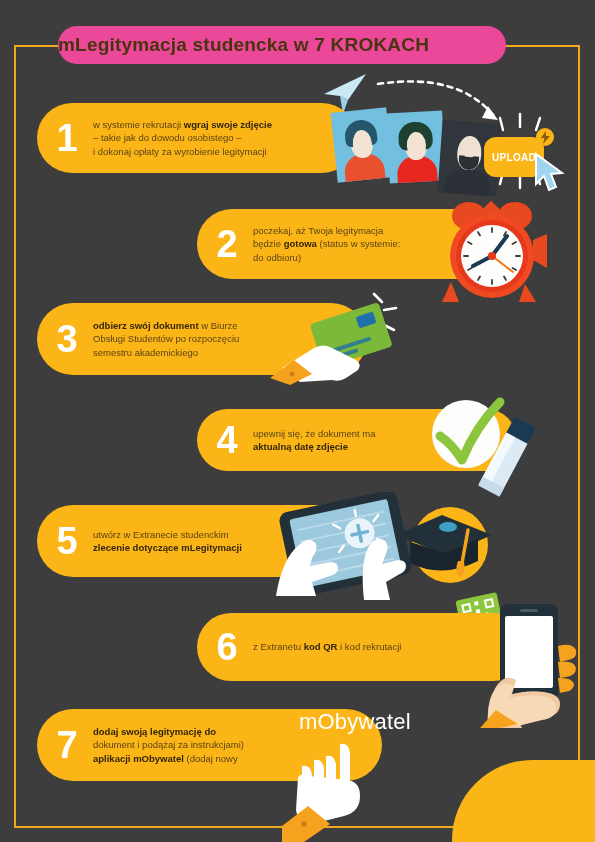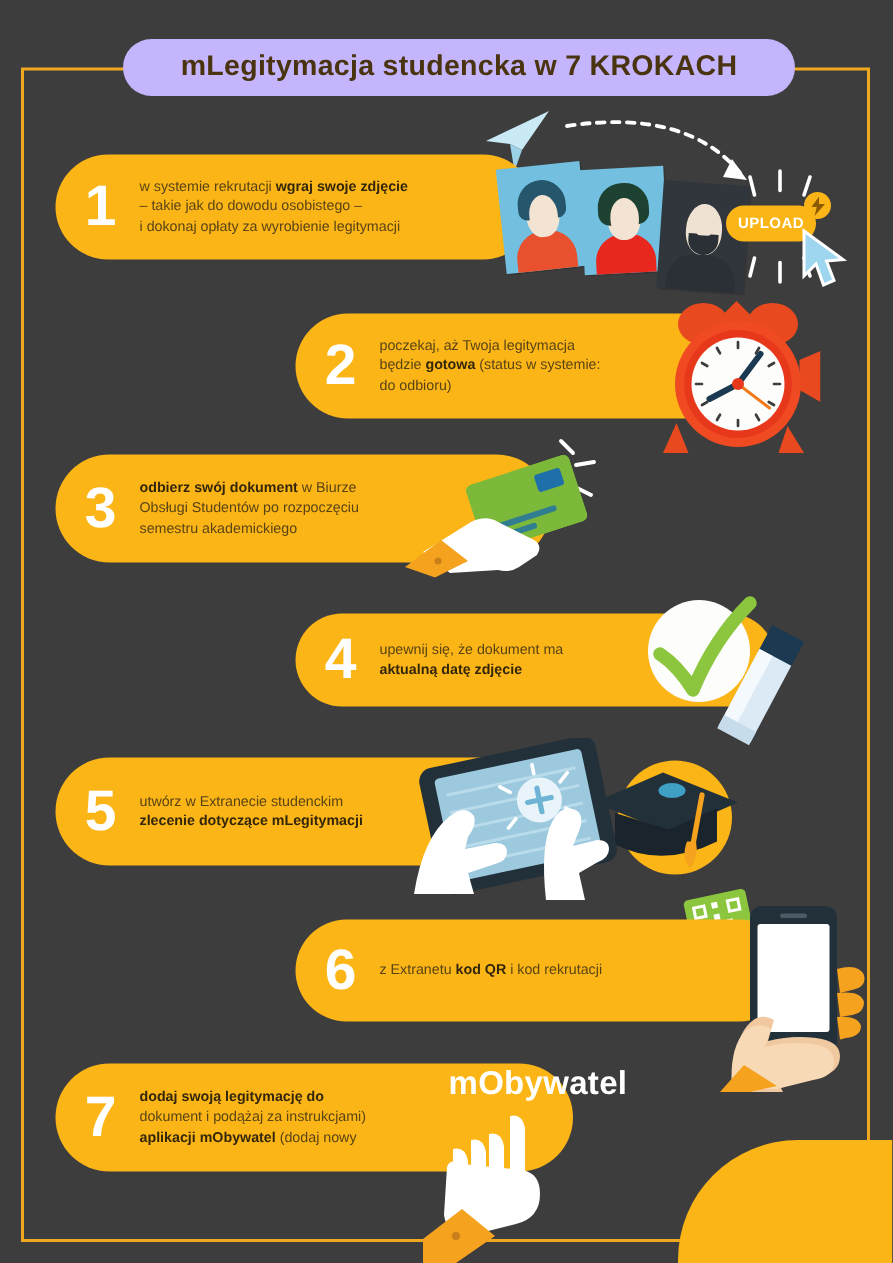--- a/index.html
+++ b/index.html
@@ -32,25 +32,25 @@
     position:absolute;
     left:452px;top:760px;
     width:160px;height:110px;
     background:#fbb517;
     border-top-left-radius:80px;
   }
 
   
   .title-pill{
     position:absolute;
-    left:82px;top:26px;
+    left:58px;top:26px;
     width:448px;height:38px;
-    background:#c4b5fd;
+    background:#ec4899;
     border-radius:19px;
-    display:flex;align-items:center;justify-content:center;
+    display:flex;align-items:center;justify-content:flex-start;
     z-index:5;
   }
   .title-pill span{
     color:#4a3410;
     font-size:19px;
     font-weight:bold;
     letter-spacing:.2px;
     white-space:nowrap;
   }
 
@@ -103,41 +103,41 @@
   }
   .p1{left:334px;top:110px;width:56px;height:70px;transform:rotate(-6deg);}
   .p2{left:388px;top:112px;width:56px;height:70px;transform:rotate(-3deg);}
   .p3{left:440px;top:122px;width:58px;height:72px;background:#31363c;transform:rotate(4deg);}
   .head{position:absolute;border-radius:50% 50% 45% 45%;background:#f3e3d3;}
   .hair{position:absolute;background:#25566b;}
   .body{position:absolute;border-radius:18px 18px 0 0;}
 
   .upload-btn{
     position:absolute;left:484px;top:137px;
-    width:60px;height:24px;
+    width:60px;height:40px;
     background:#fbb517;border-radius:12px;
     display:flex;align-items:center;justify-content:center;
     z-index:7;
   }
   .upload-btn span{color:#fff;font-size:10px;font-weight:bold;letter-spacing:.3px;}
   .upload-badge{
     position:absolute;left:536px;top:128px;
     width:18px;height:18px;border-radius:50%;
     background:#fbb517;z-index:8;
     display:flex;align-items:center;justify-content:center;
     color:#8c5a00;font-size:11px;font-weight:bold;
   }
 
   
   .clock-wrap{position:absolute;left:437px;top:198px;width:110px;height:105px;z-index:7;}
 
   
   .mob-text{
     position:absolute;left:299px;top:709px;
-    color:#fff;font-size:22px;font-weight:bold;
+    color:#fff;font-size:22px;font-weight:normal;
     z-index:8;letter-spacing:.2px;
   }
 </style>
 </head>
 <body>
 
 <div id="poster">
 
   <div class="frame"></div>
   <div class="corner-blob"></div>

